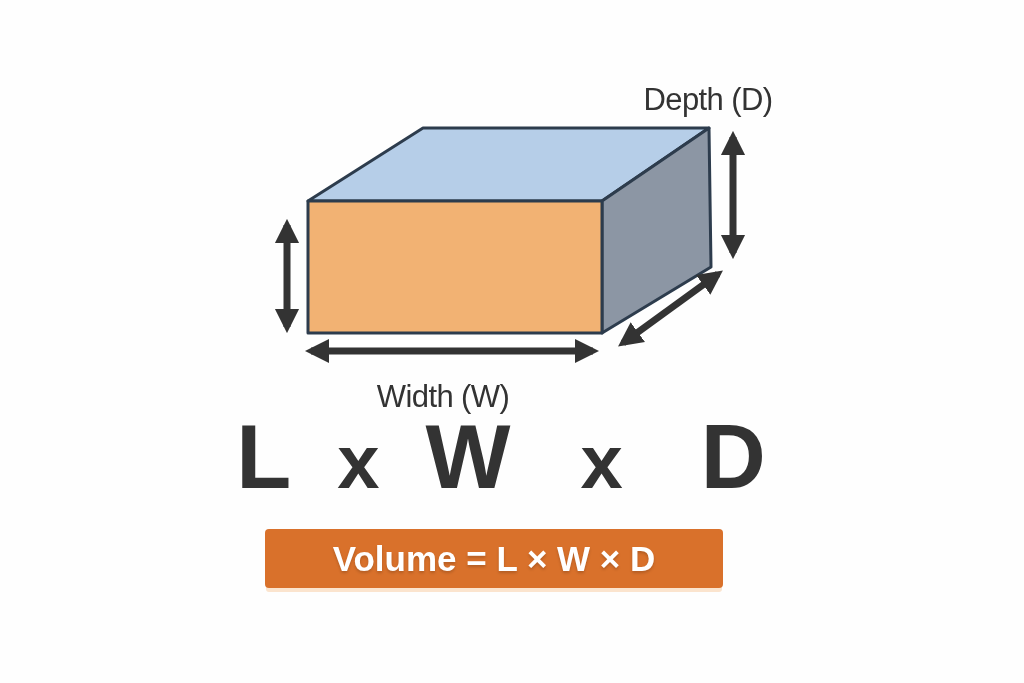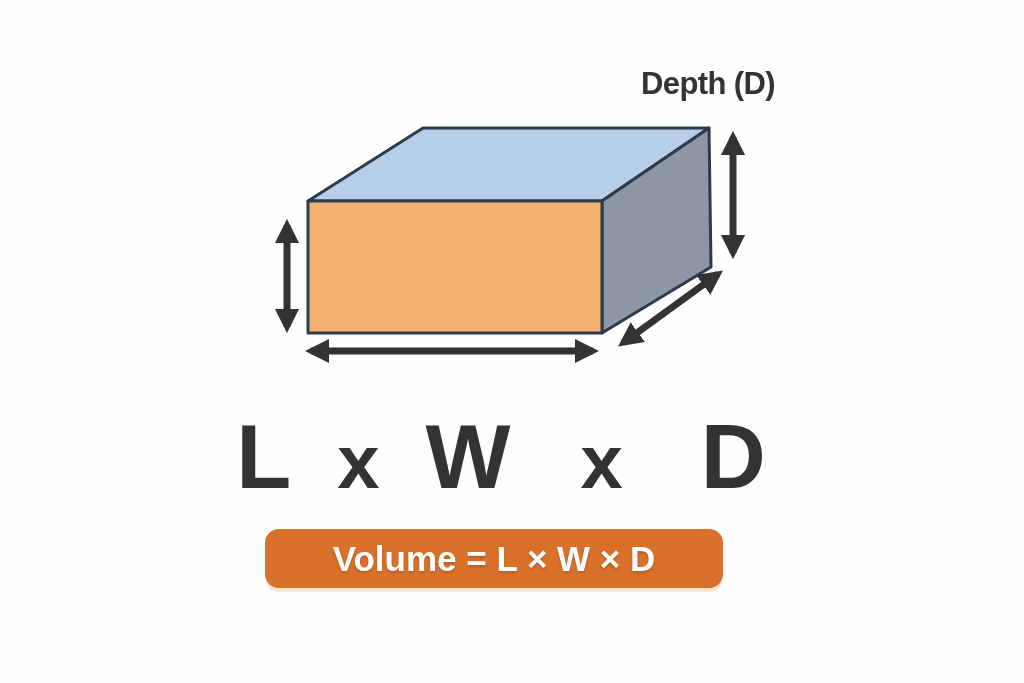--- a/index.html
+++ b/index.html
@@ -12,39 +12,39 @@
   body{background:var(--page-bg);font-family:"Liberation Sans","DejaVu Sans",sans-serif;}
   .stage{position:relative;width:1024px;height:683px;background:var(--page-bg);}
   svg.diagram{position:absolute;left:0;top:0;}
   .face{stroke:var(--outline);stroke-width:3;stroke-linejoin:round;}
   .face.top{fill:var(--top-face);}
   .face.front{fill:var(--front-face);}
   .face.side{fill:var(--side-face);}
   .arrow-line{stroke:var(--arrow);stroke-width:7;fill:none;}
   .arrow-head{fill:var(--arrow);}
   .label{
-    position:absolute;color:var(--text);font-weight:700;font-size:31px;
-    letter-spacing:-0.6px;white-space:nowrap;
+    position:absolute;color:var(--text);font-weight:400;font-size:31px;
+    letter-spacing:-0.6px;white-space:nowrap;margin-top:16px;
   }
   .label.depth{left:708px;top:66px;transform:translateX(-50%);}
   .label.length{right:759px;top:231px;}
   .label.width{left:443px;top:363px;transform:translateX(-50%);}
   .formula{
     position:absolute;left:500px;top:412px;transform:translateX(-50%);
     display:flex;align-items:baseline;color:var(--text);white-space:nowrap;
   }
   .formula .big{font-size:90px;font-weight:700;line-height:1;letter-spacing:-2px;}
   .formula .small{font-size:76px;font-weight:700;line-height:1;}
   .formula .gap-a{margin-left:48px;}
   .formula .gap-b{margin-left:46px;}
   .formula .gap-c{margin-left:72px;}
   .formula .gap-d{margin-left:78px;}
   .badge{
     position:absolute;left:265px;top:529px;width:458px;height:59px;
-    background:var(--badge-bg);border-radius:14px;
+    background:var(--badge-bg);border-radius:4px;
     display:flex;align-items:center;justify-content:center;
     box-shadow:0 5px 0 -1px var(--badge-glow);
   }
   .badge span{
     color:var(--badge-text);font-size:35px;font-weight:700;letter-spacing:0;
     text-shadow:0 2px 3px rgba(0,0,0,0.18);white-space:nowrap;
   }
 </style>
 </head>
 <body>
@@ -62,20 +62,21 @@
     <polygon class="face side" points="602,201 709,128 711,267 602,333"></polygon>
     <polygon class="face front" points="308,201 602,201 602,333 308,333"></polygon>
 
     <line class="arrow-line" x1="287" y1="225" x2="287" y2="327" marker-start="url(#ah)" marker-end="url(#ah)"></line>
     <line class="arrow-line" x1="733" y1="137" x2="733" y2="253" marker-start="url(#ah)" marker-end="url(#ah)"></line>
     <line class="arrow-line" x1="311" y1="351" x2="593" y2="351" marker-start="url(#ah)" marker-end="url(#ah)"></line>
     <line class="arrow-line" x1="623" y1="343" x2="718" y2="274" marker-start="url(#ah)" marker-end="url(#ah)"></line>
   </svg>
 
   <div class="label depth">Depth (D)</div>
+  <div class="label width">Width (W)</div>
 
   <div class="formula">
     <span class="big">L</span>
     <span class="small gap-a">x</span>
     <span class="big gap-b">W</span>
     <span class="small gap-c">x</span>
     <span class="big gap-d">D</span>
   </div>
 
   <div class="badge">

